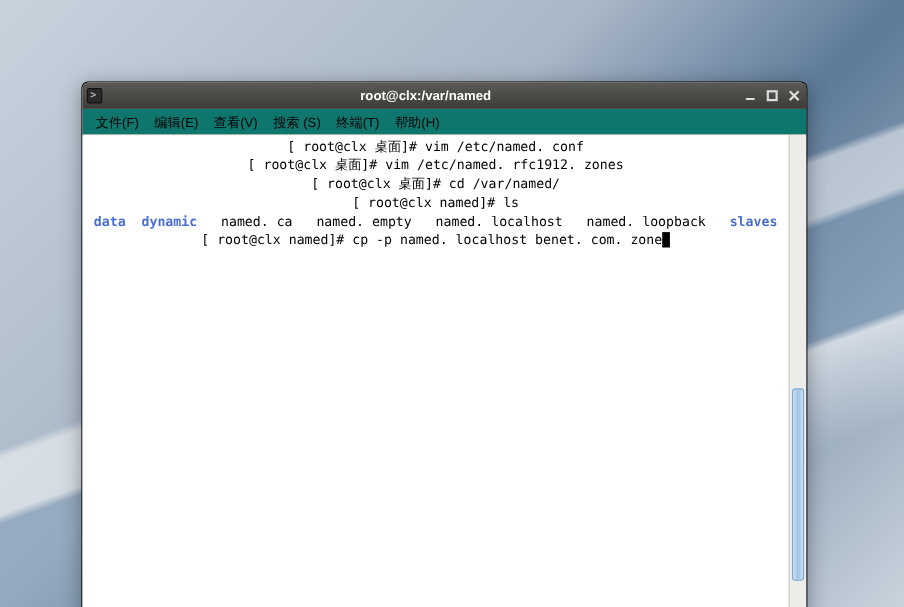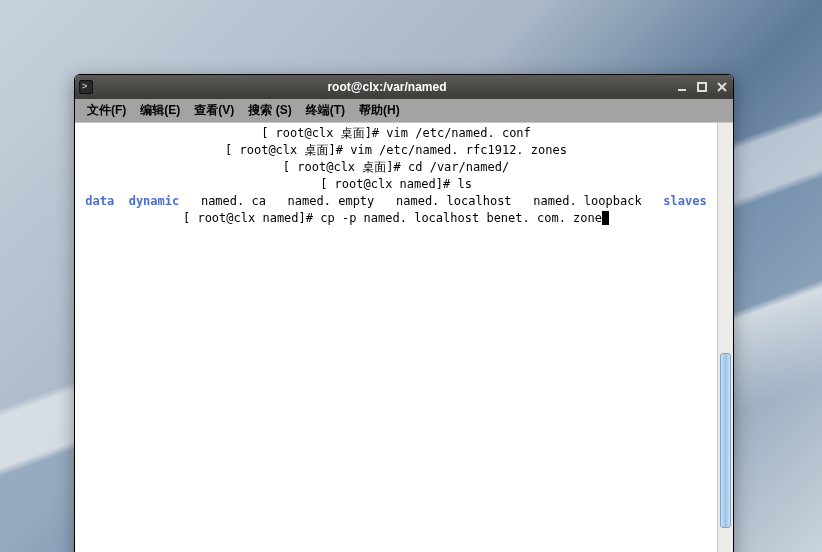--- a/index.html
+++ b/index.html
@@ -70,28 +70,27 @@
   .titlebar .buttons { display:flex; gap:6px; align-items:center; }
   .tbtn {
     width:14px; height:14px; color:#ddd; font-size:11px;
     display:flex; align-items:center; justify-content:center;
     cursor: pointer;
   }
   .tbtn svg { width:12px; height:12px; stroke:#ddd; stroke-width:2; fill:none; }
 
   .menubar {
     height: 24px;
-    background: #a3a3a3;
+    background: #0f766e;
     border-bottom: 1px solid #c9c7c1;
     display: flex;
-    align-items: center;
+    align-items: flex-end;
     font-size: 12px;
     padding: 0 6px;
     gap: 2px;
-    font-weight: bold;
   }
   .menuitem {
     padding: 2px 6px;
     cursor: pointer;
     border-radius: 2px;
   }
 
   .term-wrap {
     flex: 1;
     display: flex;

